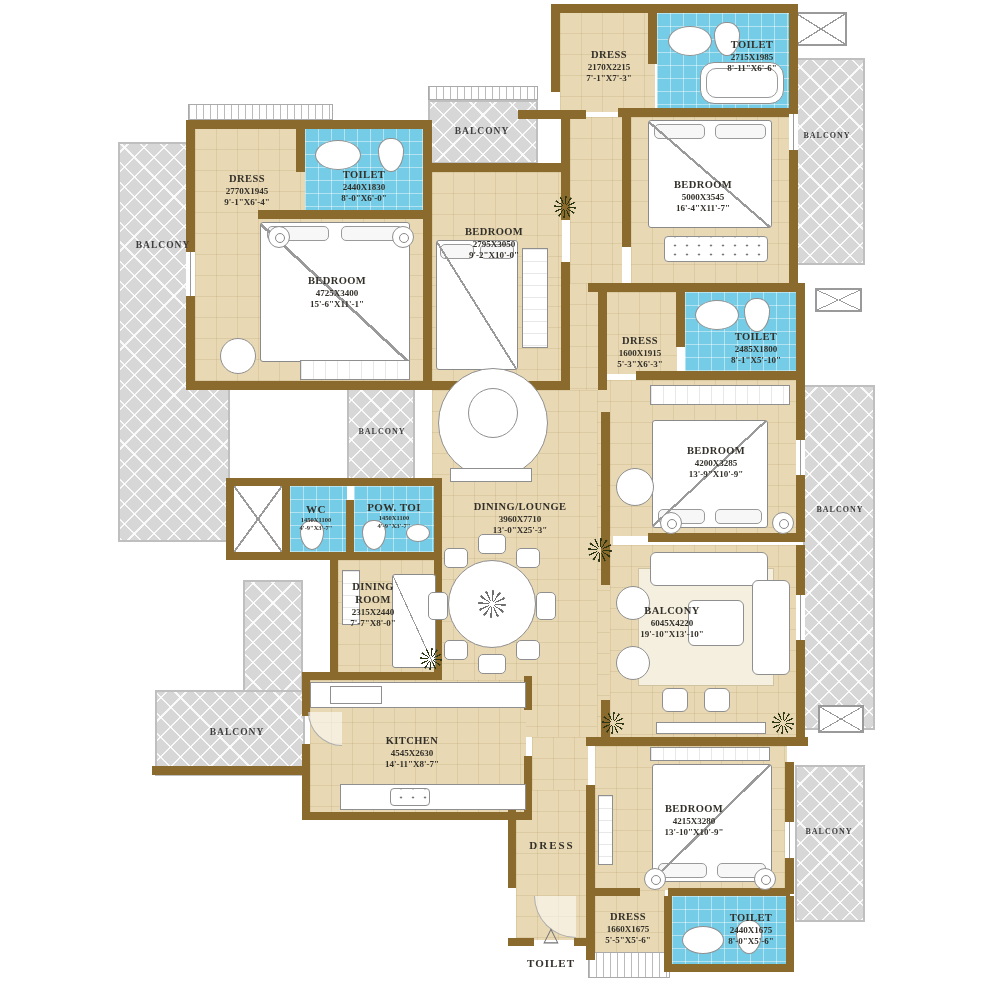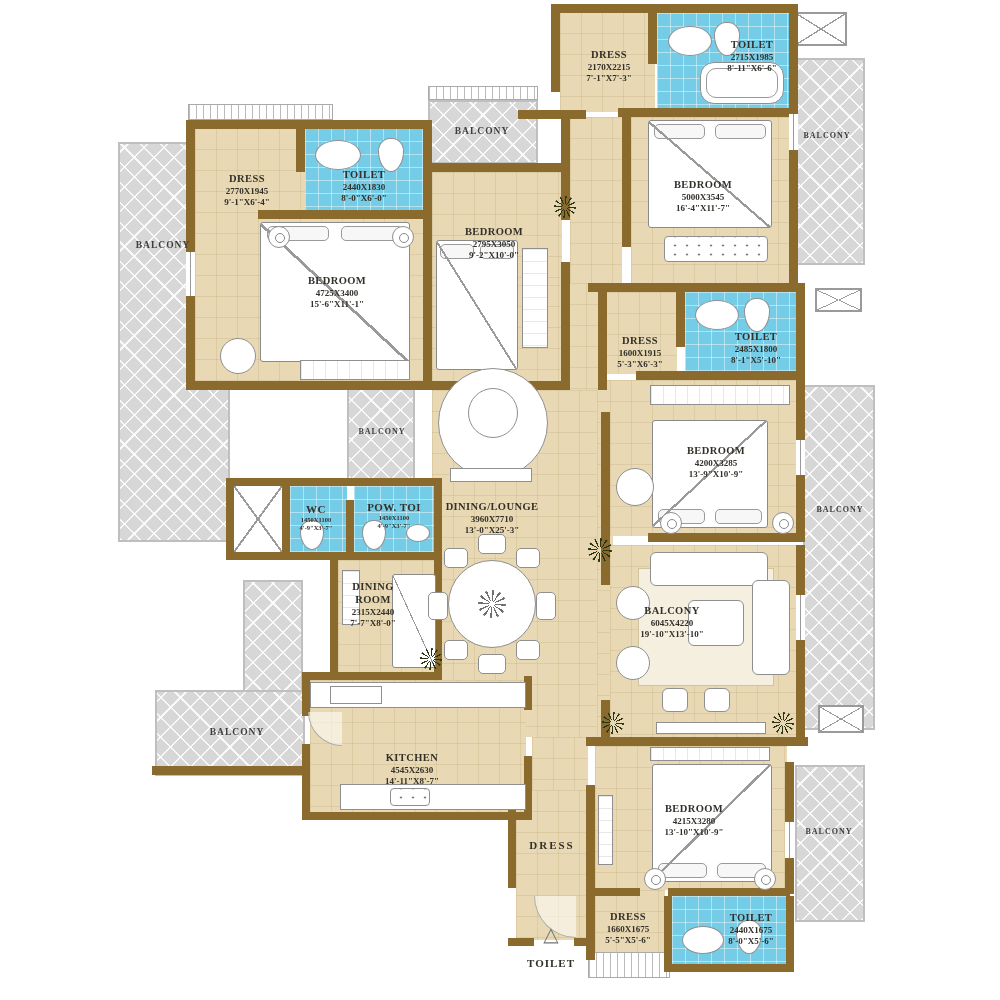--- a/index.html
+++ b/index.html
@@ -324,41 +324,41 @@
   <div class="lb" style="left:716px;top:462px">
     <span class="nm">BEDROOM</span>
       <span class="dm">4200X3285</span>
       <span class="dm">13'-9"X10'-9"</span>
   </div>
   <div class="lb" style="left:672px;top:622px">
     <span class="nm">BALCONY</span>
       <span class="dm">6045X4220</span>
       <span class="dm">19'-10"X13'-10"</span>
   </div>
-  <div class="lb" style="left:492px;top:518px">
+  <div class="lb" style="left:520px;top:518px">
     <span class="nm">DINING/LOUNGE</span>
       <span class="dm">3960X7710</span>
       <span class="dm">13'-0"X25'-3"</span>
   </div>
   <div class="lb small" style="left:316px;top:518px">
     <span class="nm">WC</span>
       <span class="dm">1450X1100</span>
       <span class="dm">4'-9"X3'-7"</span>
   </div>
   <div class="lb small" style="left:394px;top:516px">
     <span class="nm">POW. TOI</span>
       <span class="dm">1450X1100</span>
       <span class="dm">4'-9"X3'-7"</span>
   </div>
   <div class="lb wrap" style="left:373px;top:605px">
     <span class="nm">DINING ROOM</span>
       <span class="dm">2315X2440</span>
       <span class="dm">7'-7"X8'-0"</span>
   </div>
-  <div class="lb" style="left:412px;top:769px">
+  <div class="lb" style="left:412px;top:752px">
     <span class="nm">KITCHEN</span>
       <span class="dm">4545X2630</span>
       <span class="dm">14'-11"X8'-7"</span>
   </div>
   <div class="lb" style="left:694px;top:820px">
     <span class="nm">BEDROOM</span>
       <span class="dm">4215X3280</span>
       <span class="dm">13'-10"X10'-9"</span>
   </div>
   <div class="lb" style="left:628px;top:928px">

